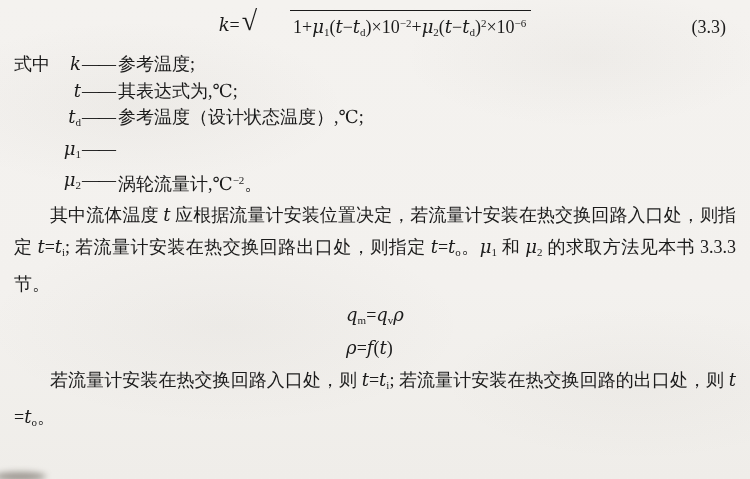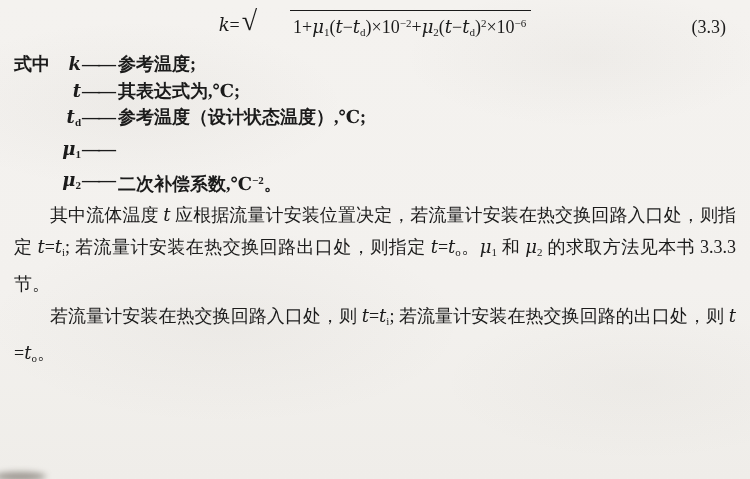--- a/index.html
+++ b/index.html
@@ -38,21 +38,21 @@
   }
   .radicand {
     display: inline-block;
     border-top: 1.6px solid #1b1b1b;
     padding: 1px 5px 0 3px;
     line-height: 23px;
     white-space: nowrap;
     margin-left: 36px;
   }
   
-  .def-list { margin-top: 3px; font-weight: bold; }
+  .def-list { margin-top: 3px; }
   .def-row { display: flex; line-height: 26.6px; white-space: nowrap; }
   .def-lead { width: 40px; flex: none; }
   .def-term { width: 27px; flex: none; text-align: right; }
   .def-dash { flex: none; letter-spacing: -2px; margin: 0 4px 0 1px; }
   
   .para {
     margin: 0;
     line-height: 32px;
     text-indent: 2em;
     text-align: justify;
@@ -110,25 +110,31 @@
     </div>
     <div class="def-row">
       <span class="def-lead"></span>
       <span class="def-term"><span class="sg-i">μ</span><span class="sg-sub">1</span></span>
       <span class="def-dash">——</span>
     </div>
     <div class="def-row">
       <span class="def-lead"></span>
       <span class="def-term"><span class="sg-i">μ</span><span class="sg-sub">2</span></span>
       <span class="def-dash">——</span>
-      <span class="def-text"><span class="sg-n">二次补偿系数,℃</span><span class="sg-sup">−2</span><span class="sg-n">。</span></span>
+      <span class="def-text"><span class="sg-n">涡轮流量计,℃</span><span class="sg-sup">−2</span><span class="sg-n">。</span></span>
     </div>
   </div>
 
   <p class="para"><span class="sg-n">其中流体温度 </span><span class="sg-i">t</span><span class="sg-n"> 应根据流量计安装位置决定，若流量计安装在热交换回路入口处，则指定 </span><span class="sg-i">t</span><span class="sg-n">=</span><span class="sg-i">t</span><span class="sg-sub">i</span><span class="sg-n">; 若流量计安装在热交换回路出口处，则指定 </span><span class="sg-i">t</span><span class="sg-n">=</span><span class="sg-i">t</span><span class="sg-sub">o</span><span class="sg-n">。</span><span class="sg-i">μ</span><span class="sg-sub">1</span><span class="sg-n"> 和 </span><span class="sg-i">μ</span><span class="sg-sub">2</span><span class="sg-n"> 的求取方法见本书 3.3.3 节。</span></p>
 
 
+  <div class="eq-group">
+    <div class="eq-inner">
+      <div class="eq-line"><span class="sg-i">q</span><span class="sg-sub">m</span><span class="sg-n">=</span><span class="sg-i">q</span><span class="sg-sub">v</span><span class="sg-i">ρ</span></div>
+      <div class="eq-line"><span class="sg-i">ρ</span><span class="sg-n">=</span><span class="sg-i">f</span><span class="sg-n">(</span><span class="sg-i">t</span><span class="sg-n">)</span></div>
+    </div>
+  </div>
 
   <p class="para"><span class="sg-n">若流量计安装在热交换回路入口处，则 </span><span class="sg-i">t</span><span class="sg-n">=</span><span class="sg-i">t</span><span class="sg-sub">i</span><span class="sg-n">; 若流量计安装在热交换回路的出口处，则 </span><span class="sg-i">t</span><span class="sg-n">=</span><span class="sg-i">t</span><span class="sg-sub">o</span><span class="sg-n">。</span></p>
 
   <div class="smudge"></div>
 
 </div>
 
 </body></html>

